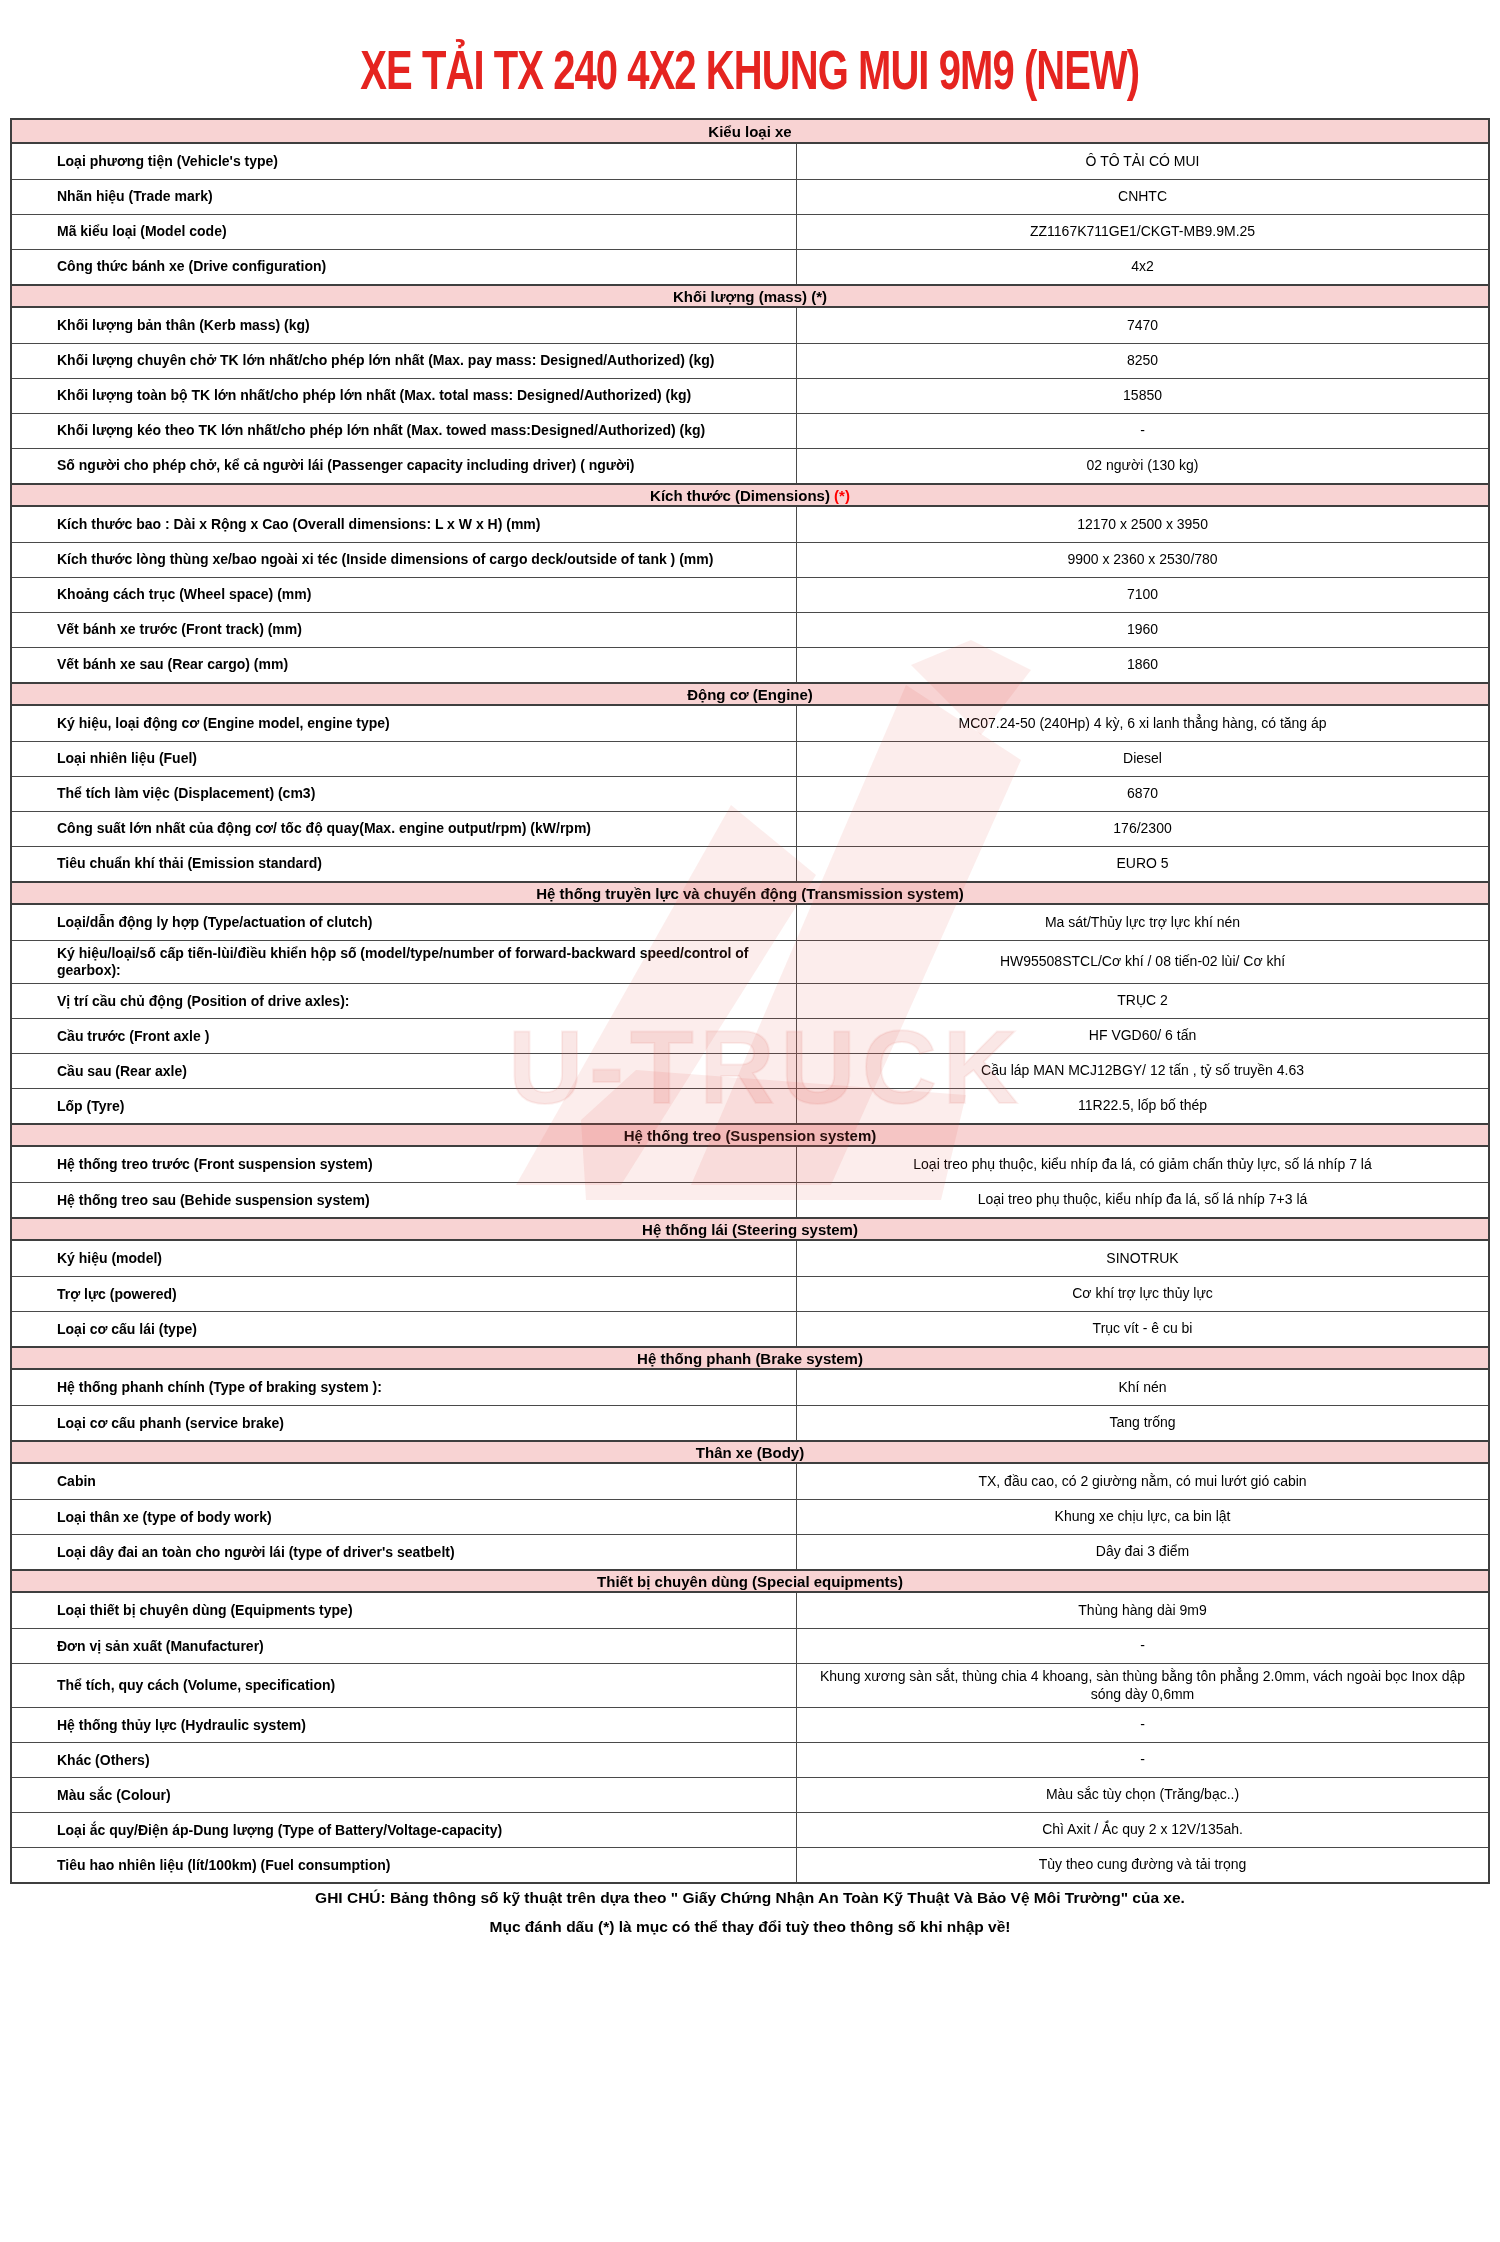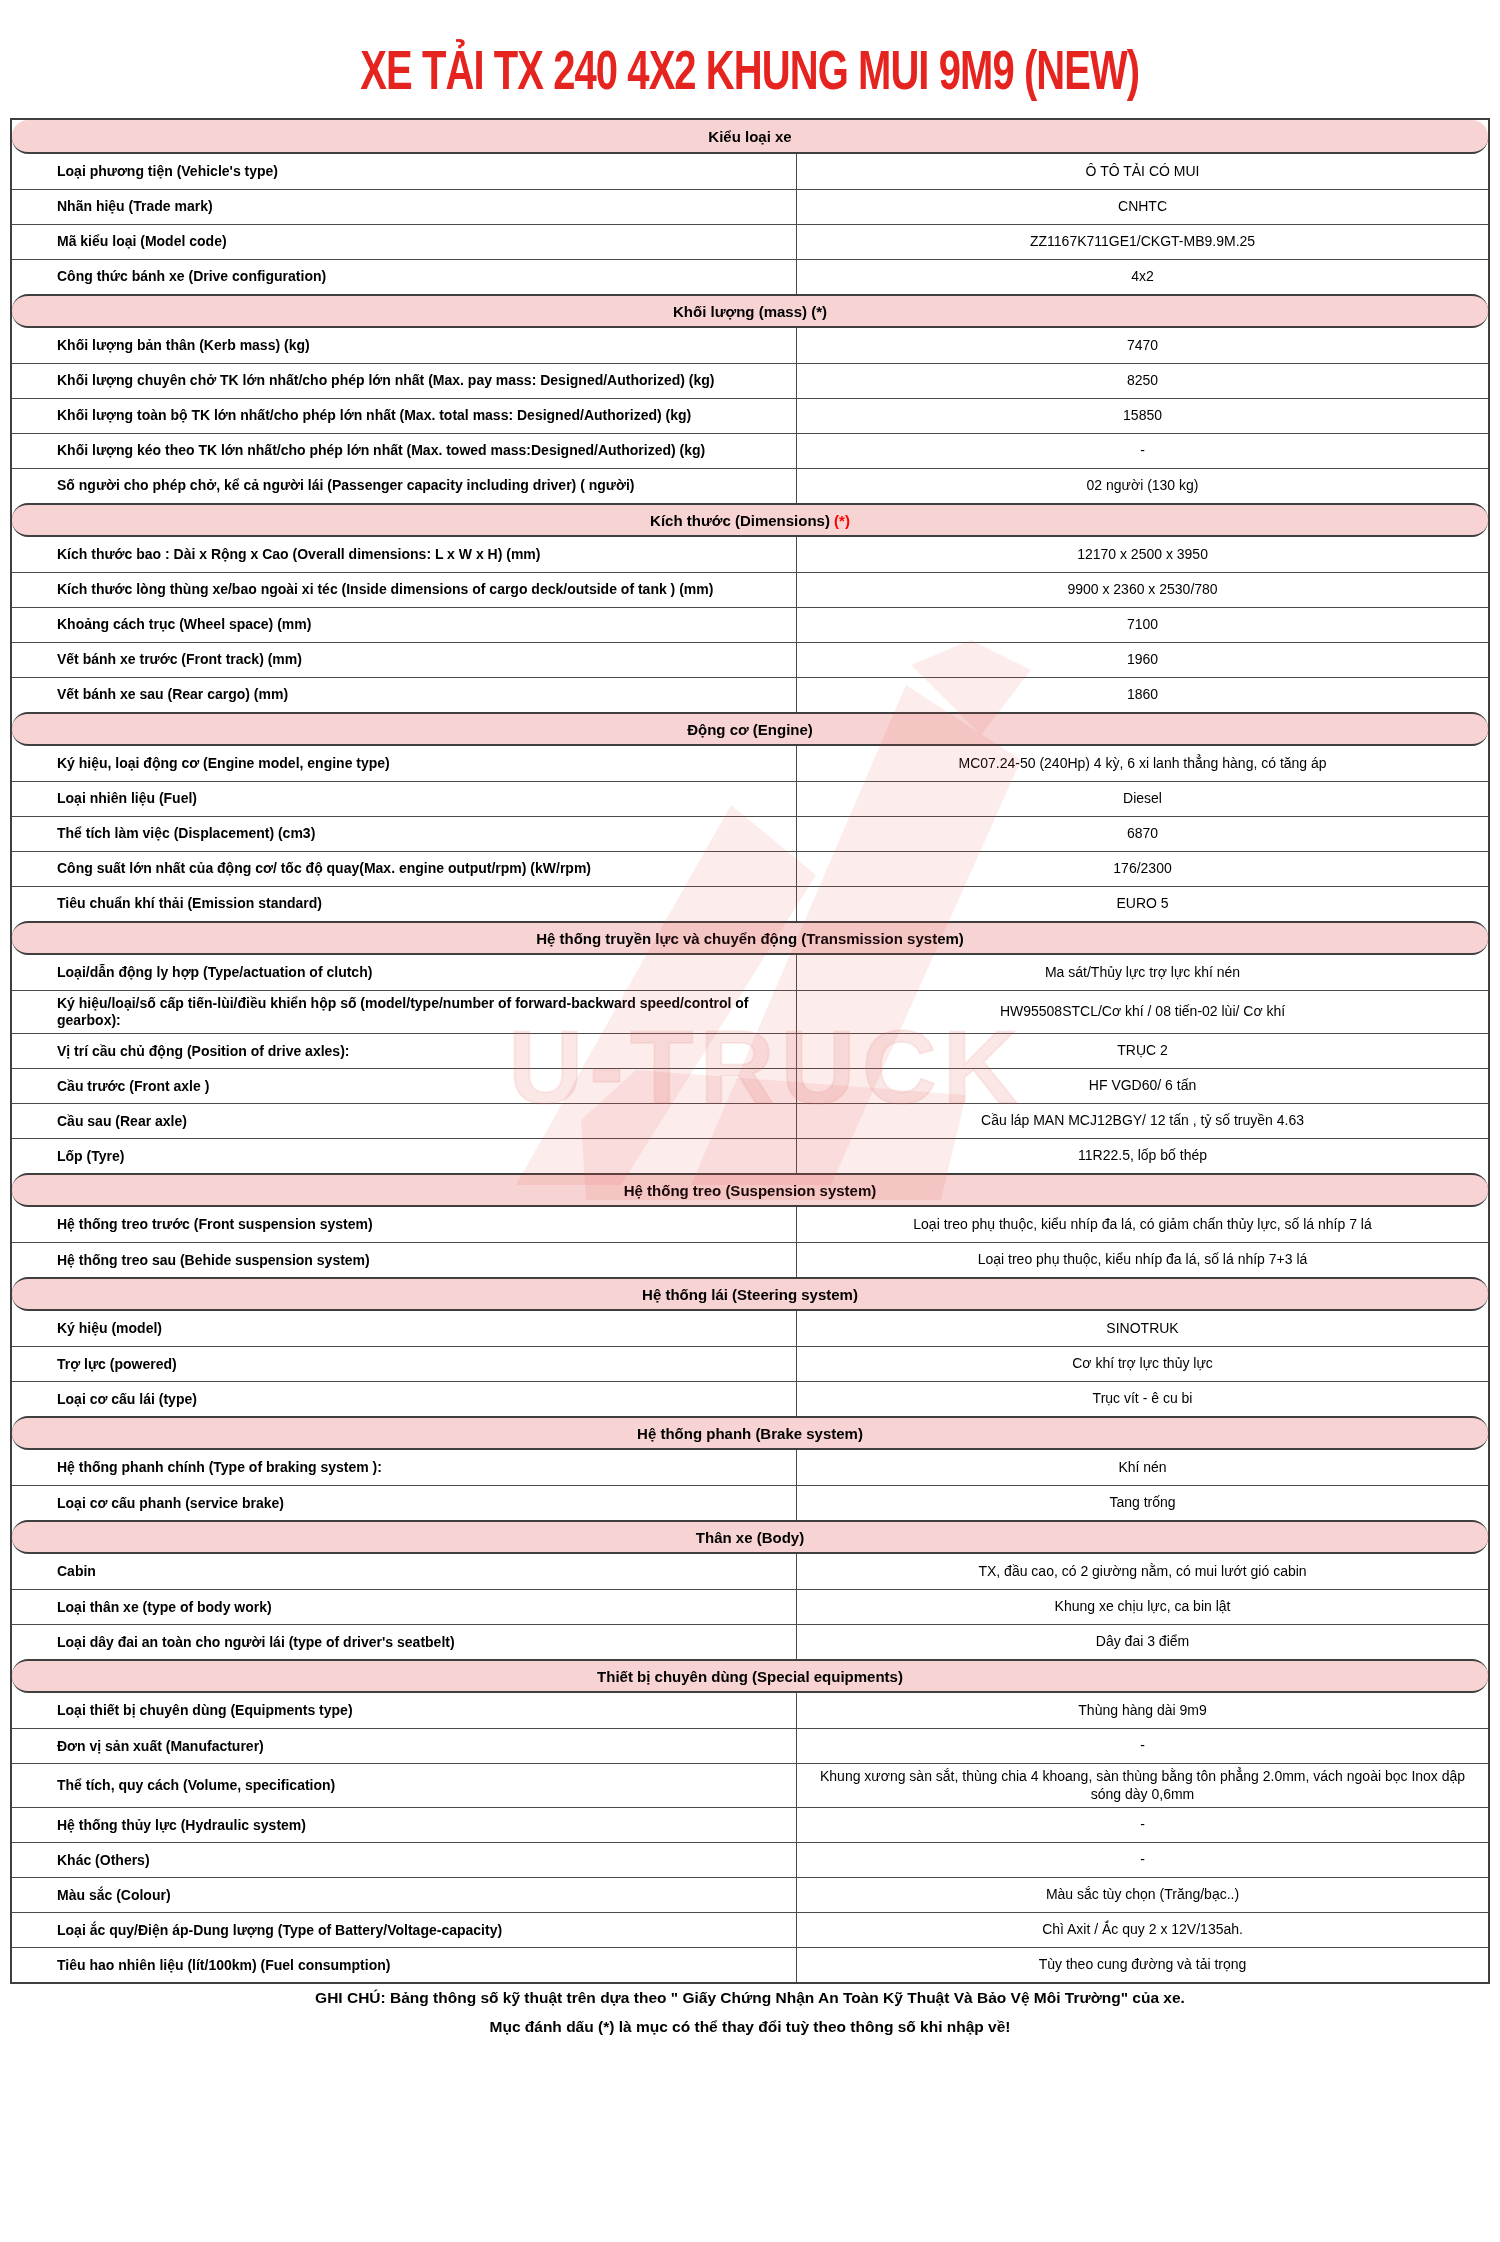--- a/index.html
+++ b/index.html
@@ -34,31 +34,30 @@
   
   .spec-table {
     position: relative;
     margin: 8px 10px 0 10px;
     width: 1480px;
     border: 2px solid #3f3f3f;
     background: #fff;
     z-index: 1;
   }
   .sec {
-    height: 34px;
+    height: 24px;
     background: #f8d3d3;
     border-top: 2px solid #3f3f3f;
     border-bottom: 2px solid #3f3f3f;
     display: flex;
     align-items: center;
     justify-content: center;
     font-size: 15px;
     font-weight: bold;
     text-align: center;
-    border-radius: 16px;
   }
   .sec:first-child { border-top: none; }
   .sec .red { color: #ff0000; white-space: pre; }
   .row {
     display: flex;
     min-height: 35px;
     background: #fff;
   }
   .row + .row { border-top: 1.5px solid #4a4a4a; }
   .row .label {

